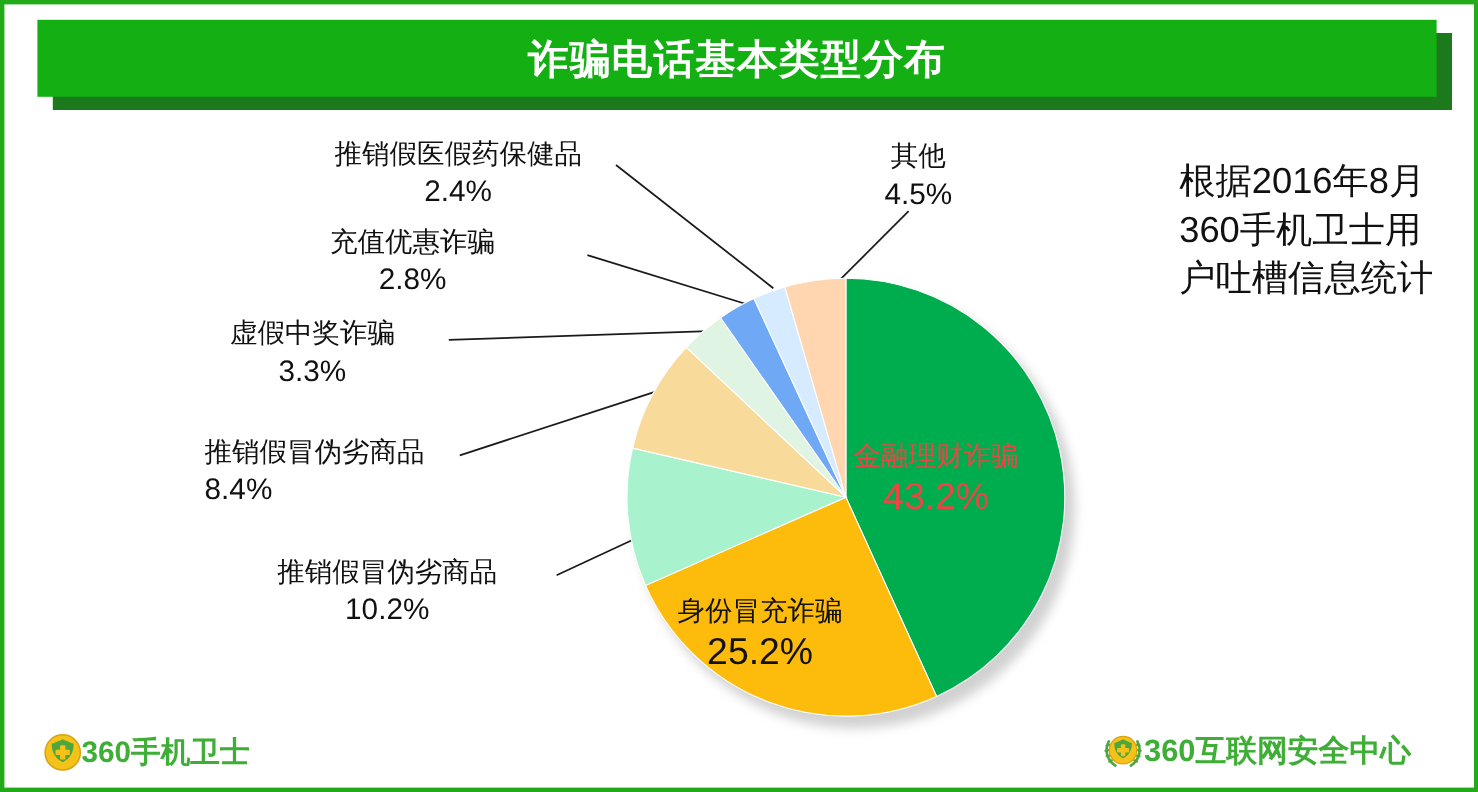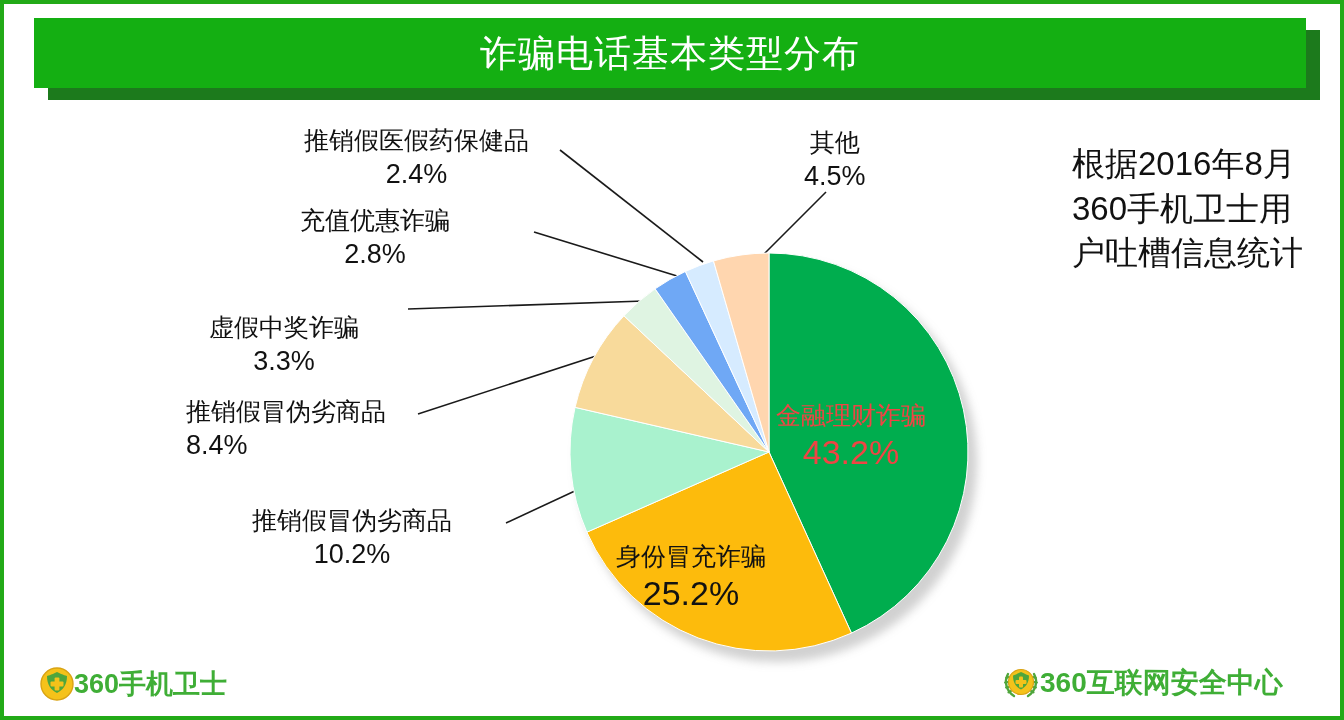--- a/index.html
+++ b/index.html
@@ -28,21 +28,21 @@
     left: 30px; top: 14px;
     width: 1272px; height: 70px;
     background: #14AF12;
     display: flex;
     align-items: center;
     justify-content: center;
   }
   #banner-title {
     color: #ffffff;
     font-size: 37px;
-    font-weight: normal;
+    font-weight: bold;
     letter-spacing: 1px;
     line-height: 1;
   }
 
   
   #pie-wrap {
     position: absolute;
     left: 565px; top: 248px;
     width: 400px; height: 400px;
   }
@@ -73,21 +73,21 @@
     position: absolute;
     color: #111111;
     line-height: 1.3;
     white-space: nowrap;
   }
   .callout .n { display: block; font-size: 25px; }
   .callout .v { display: block; font-size: 27px; }
 
   #callout-2 { left: 300px; top: 120px; text-align: center; }   
   #callout-3 { left: 296px; top: 200px; text-align: center; }   
-  #callout-4 { left: 205px; top: 283px; text-align: center; margin-top: 24px; }   
+  #callout-4 { left: 205px; top: 283px; text-align: center; }   
   #callout-5 { left: 182px; top: 391px; text-align: left; }   
   #callout-6 { left: 248px; top: 500px; text-align: center; }   
   #callout-7 { left: 800px; top: 122px; text-align: center; }   
 
   
   #leaders { position: absolute; left: 0; top: 0; width: 1344px; height: 720px; pointer-events: none; }
 
   
   #source-note {
     position: absolute;

